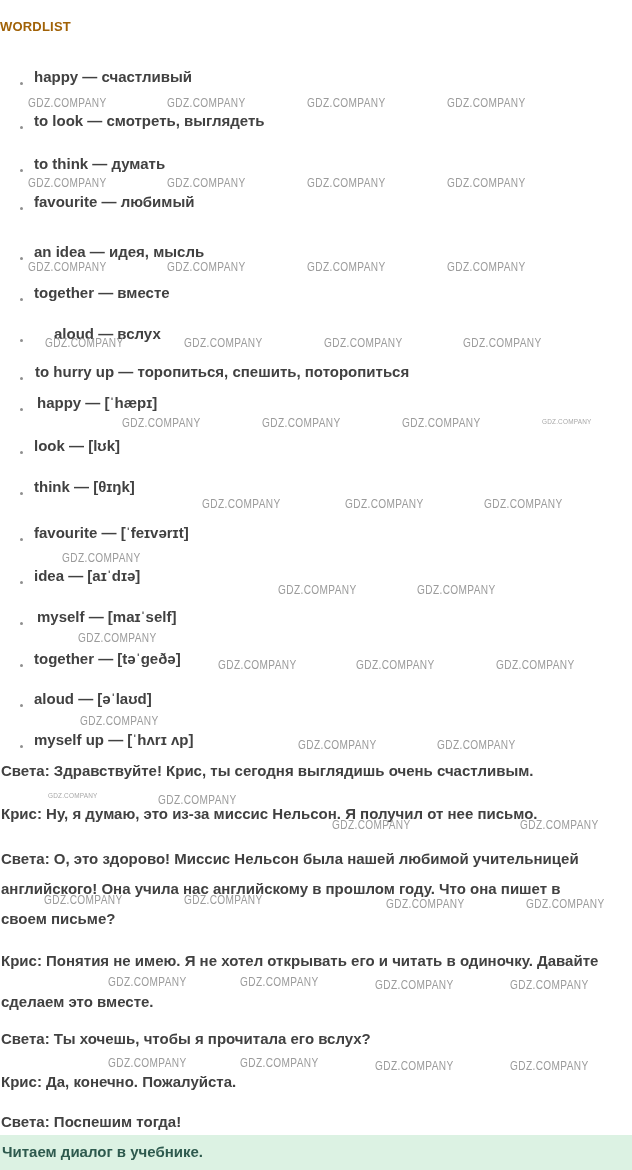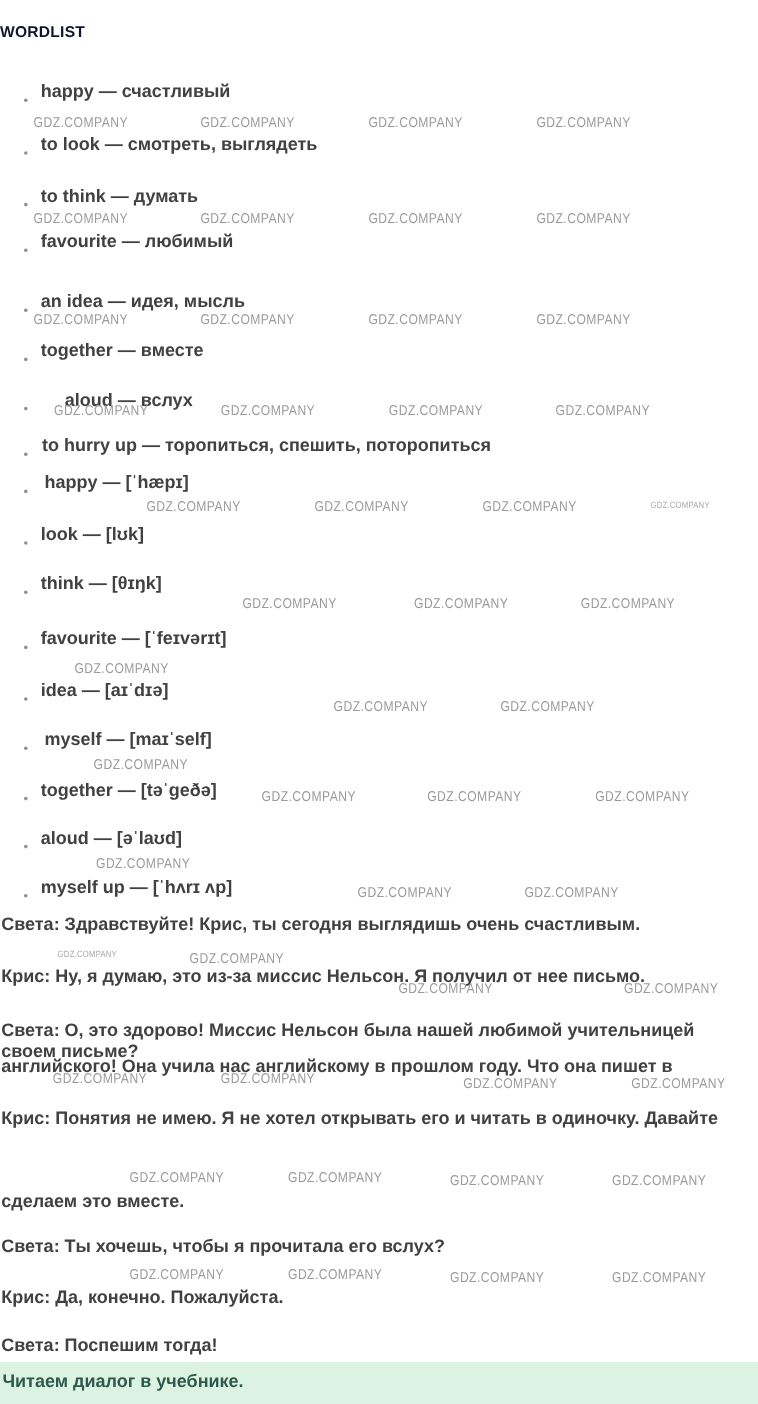--- a/index.html
+++ b/index.html
@@ -6,21 +6,21 @@
   body {
     width: 632px; height: 1170px;
     background: #ffffff;
     font-family: "Liberation Sans", sans-serif;
     position: relative;
     overflow: hidden;
   }
   .page-title {
     position: absolute; left: 0; top: 19px;
     font-size: 13px; font-weight: 800;
-    color: #0f172a; letter-spacing: .2px;
+    color: #a16207; letter-spacing: .2px;
   }
   .witem {
     position: absolute; left: 20px;
     display: flex; align-items: flex-end; gap: 11px;
     font-size: 15px; font-weight: 600;
     color: #414141; white-space: nowrap;
   }
   .bullet {
     width: 3px; height: 3px; border-radius: 50%;
     background: #8f8f8f; margin-top: 7px; flex: none;
@@ -120,22 +120,22 @@
   </div>
 <div class="witem" style="top: 731px;">
     <span class="bullet"></span>
     <span>myself up — [ˈhʌrɪ ʌp]</span>
   </div>
 
 <div class="dline" style="top: 762px;">Света: Здравствуйте! Крис, ты сегодня выглядишь очень счастливым.</div>
 <div class="dline" style="top: 805px;">Крис: Ну, я думаю, это из-за миссис Нельсон. Я получил от нее письмо.</div>
 <div class="dline" style="top: 850px;">Света: О, это здорово! Миссис Нельсон была нашей любимой учительницей</div>
 <div class="dline" style="top: 880px;">английского! Она учила нас английскому в прошлом году. Что она пишет в</div>
-<div class="dline" style="top: 868px; text-align: center;">своем письме?</div>
-<div class="dline" style="top: 924px;">Крис: Понятия не имею. Я не хотел открывать его и читать в одиночку. Давайте</div>
+<div class="dline" style="top: 910px; text-align: center;">своем письме?</div>
+<div class="dline" style="top: 952px;">Крис: Понятия не имею. Я не хотел открывать его и читать в одиночку. Давайте</div>
 <div class="dline" style="top: 993px;">сделаем это вместе.</div>
 <div class="dline" style="top: 1030px;">Света: Ты хочешь, чтобы я прочитала его вслух?</div>
 <div class="dline" style="top: 1073px;">Крис: Да, конечно. Пожалуйста.</div>
 <div class="dline" style="top: 1113px;">Света: Поспешим тогда!</div>
 
 <div class="wm" style="left: 28px; top: 96px;">GDZ.COMPANY</div>
 <div class="wm" style="left: 167px; top: 96px;">GDZ.COMPANY</div>
 <div class="wm" style="left: 307px; top: 96px;">GDZ.COMPANY</div>
 <div class="wm" style="left: 447px; top: 96px;">GDZ.COMPANY</div>
 <div class="wm" style="left: 28px; top: 176px;">GDZ.COMPANY</div>

